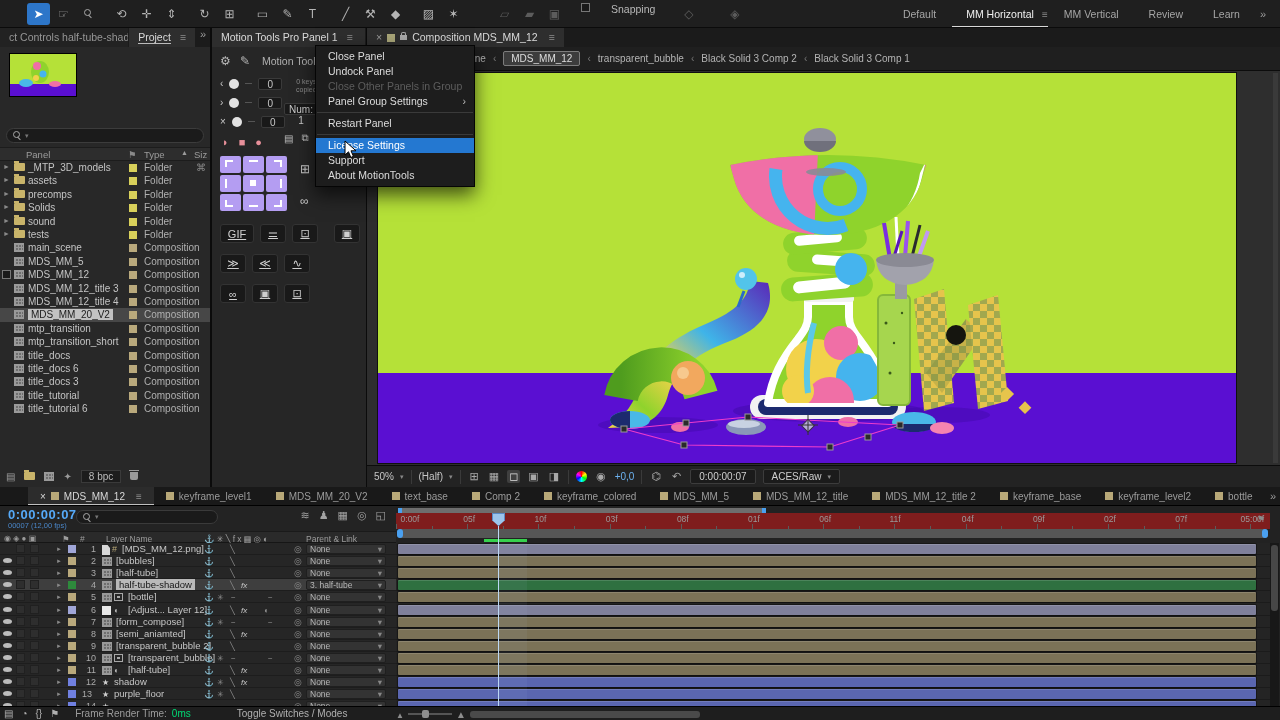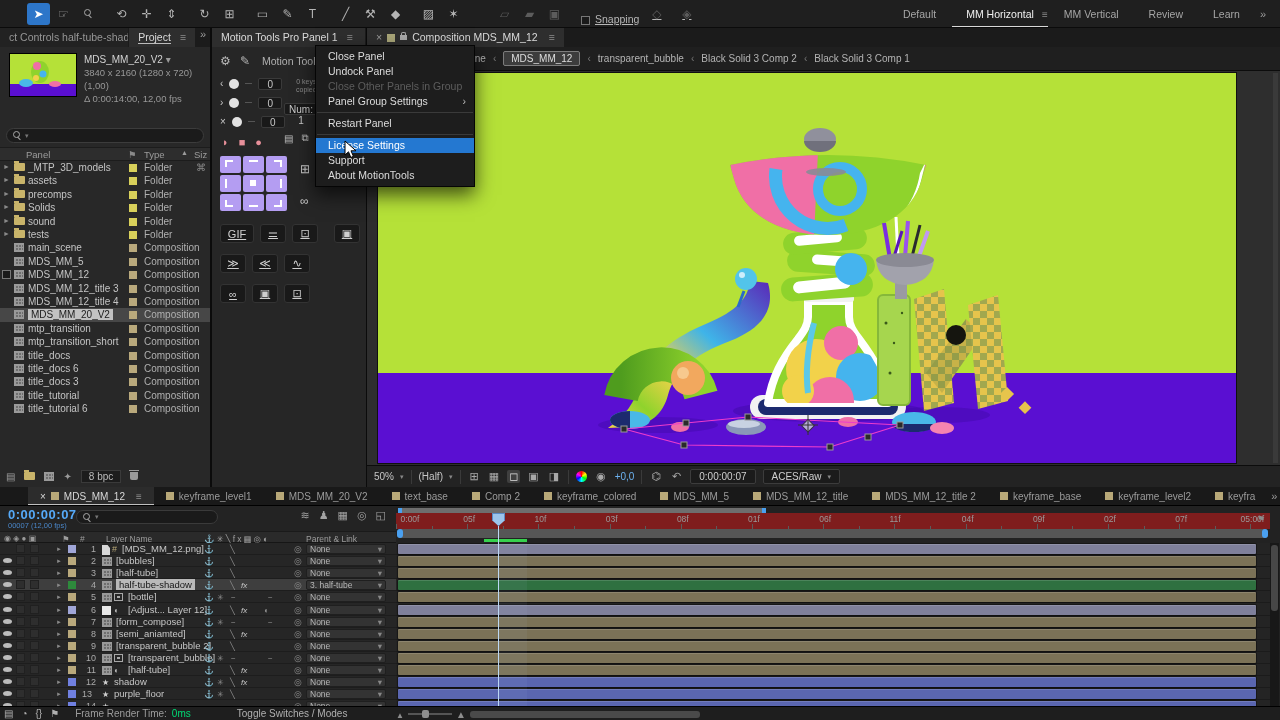--- a/index.html
+++ b/index.html
@@ -10,21 +10,21 @@
   .flex { display:flex; align-items:center; }
 
   
   #topbar { position:absolute; left:0; top:0; width:1280px; height:28px; background:#1f1f1f;
     border-bottom:1px solid #070707; display:flex; align-items:center; }
   .tool { width:23px; height:22px; display:flex; align-items:center; justify-content:center;
     color:#b4b4b4; font-size:12px; border-radius:3px; margin:0 1px; }
   .tool.active { background:#2d76c9; color:#fff; }
   .tool.group { margin-left:9px; }
   .tool.dim { color:#5c5c5c; }
-  #snapwrap { margin-left:14px; display:flex; align-items:flex-end; gap:5px; color:#b8b8b8; font-size:10.5px;text-decoration:underline;}
+  #snapwrap { margin-left:14px; display:flex; align-items:flex-start; gap:21px; color:#b8b8b8; font-size:10.5px;}
   .cbx { width:9px; height:9px; border:1px solid #777; display:inline-block; background:#1a1a1a;}
   #workspaces { position:absolute; right:10px; top:0; height:28px; display:flex; align-items:center; gap:2px;}
   .ws { padding:0 14px; height:28px; line-height:28px; color:#a6a6a6; font-size:10.5px; }
   .ws.active { color:#f0f0f0; border-bottom:2px solid #d8d8d8; }
   .ws-menu { color:#8a8a8a; font-size:10px; margin-left:-8px;}
   .ovf { color:#9a9a9a; font-size:11px; padding:0 4px; }
 
   
   .ptabs { height:19px; background:#1b1b1b; display:flex; align-items:stretch; font-size:10.5px; }
   .ptab { padding:0 9px; line-height:19px; color:#969696; background:#222; margin-right:1px; white-space:nowrap;}
@@ -238,26 +238,20 @@
     <svg id="proj-thumb" viewBox="0 0 66 42">
       <rect width="66" height="42" fill="#b5e138"></rect>
       <rect y="30" width="66" height="12" fill="#5a0fd2"></rect>
       <ellipse cx="30" cy="18" rx="9" ry="11" fill="#8fd32c"></ellipse>
       <circle cx="27" cy="12" r="4" fill="#f06fa6"></circle>
       <circle cx="33" cy="20" r="3.5" fill="#45b4ee"></circle>
       <circle cx="26" cy="24" r="3" fill="#f2d24a"></circle>
       <ellipse cx="16" cy="29" rx="7" ry="4" fill="#49b8e8"></ellipse>
       <ellipse cx="45" cy="30" rx="6" ry="3" fill="#f06fa6"></ellipse>
     </svg>
-    <div id="proj-info">
-      <div class="t"><span>MDS_MM_20_V2</span>
-        <span style="color:#9a9a9a">▾</span></div>
-      <div class="s">3840 x 2160  (1280 x 720)  (1,00)</div>
-      <div class="s">Δ 0:00:14:00, 12,00 fps</div>
-    </div>
   </div>
 
   <div id="proj-search">
     <span class="mag"></span>
     <span style="font-size:7px;color:#777">▾</span>
   </div>
 
   <div id="proj-header">
     <span class="abs" style="left:26px;top:1px">Panel</span>
     <span class="abs" style="left:128px;top:1px;color:#8a8a8a">⚑</span>
@@ -746,21 +740,21 @@
       <div class="tltab">
         <span class="tlsw"></span>
         <span>keyframe_base</span>
       </div>
       <div class="tltab">
         <span class="tlsw"></span>
         <span>keyframe_level2</span>
       </div>
       <div class="tltab">
         <span class="tlsw"></span>
-        <span>keyfra</span>
+        <span>bottle</span>
       </div>
       <span class="ovf" style="margin-left: auto; line-height: 19px;">»</span>
     </div>
 
   <div id="tl-toolbar">
     <div id="tl-tc">0:00:00:07</div>
     <div style="position:absolute;left:8px;top:15px;font-size:7.5px;color:#4a86c8">00007 (12,00 fps)</div>
     <div id="tl-search">
       <span class="mag"></span>
       <span style="font-size:7px;color:#777">▾</span>

